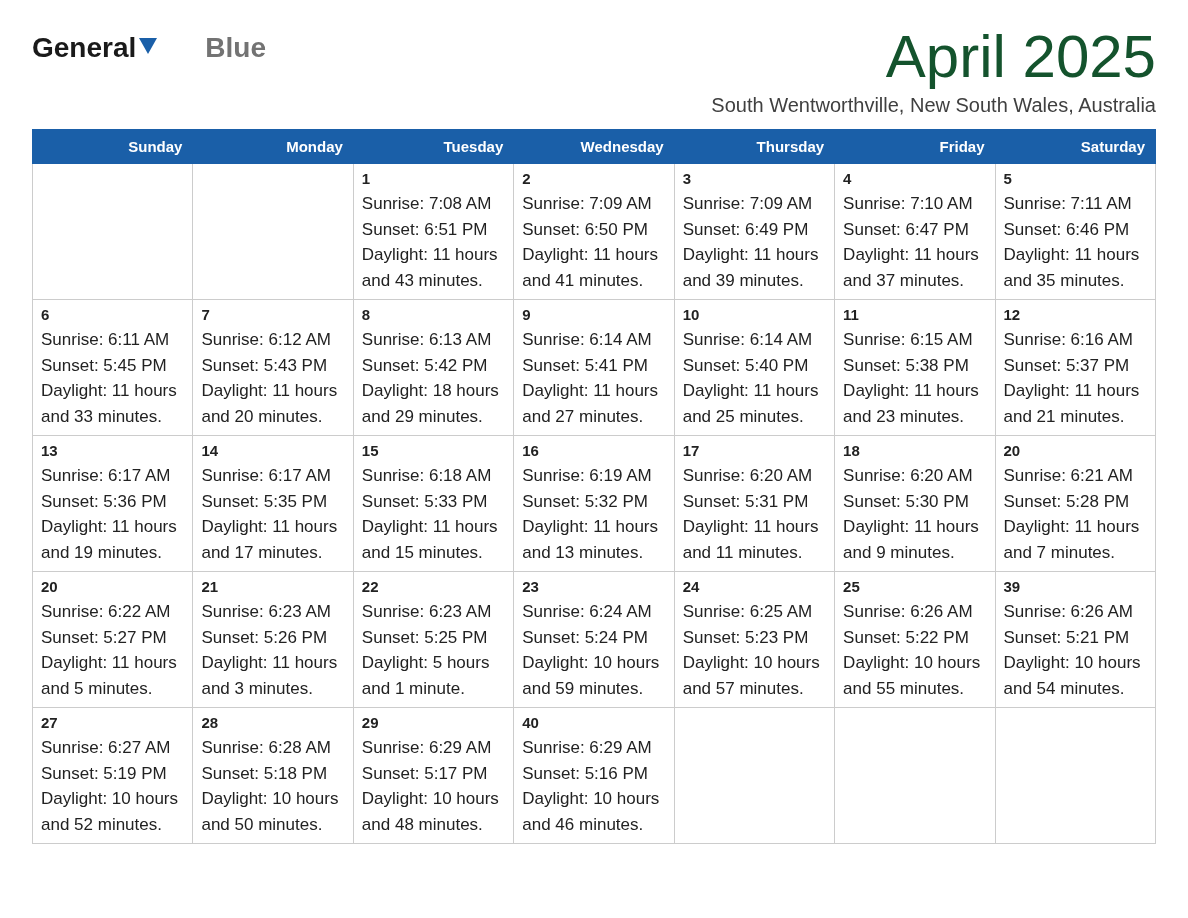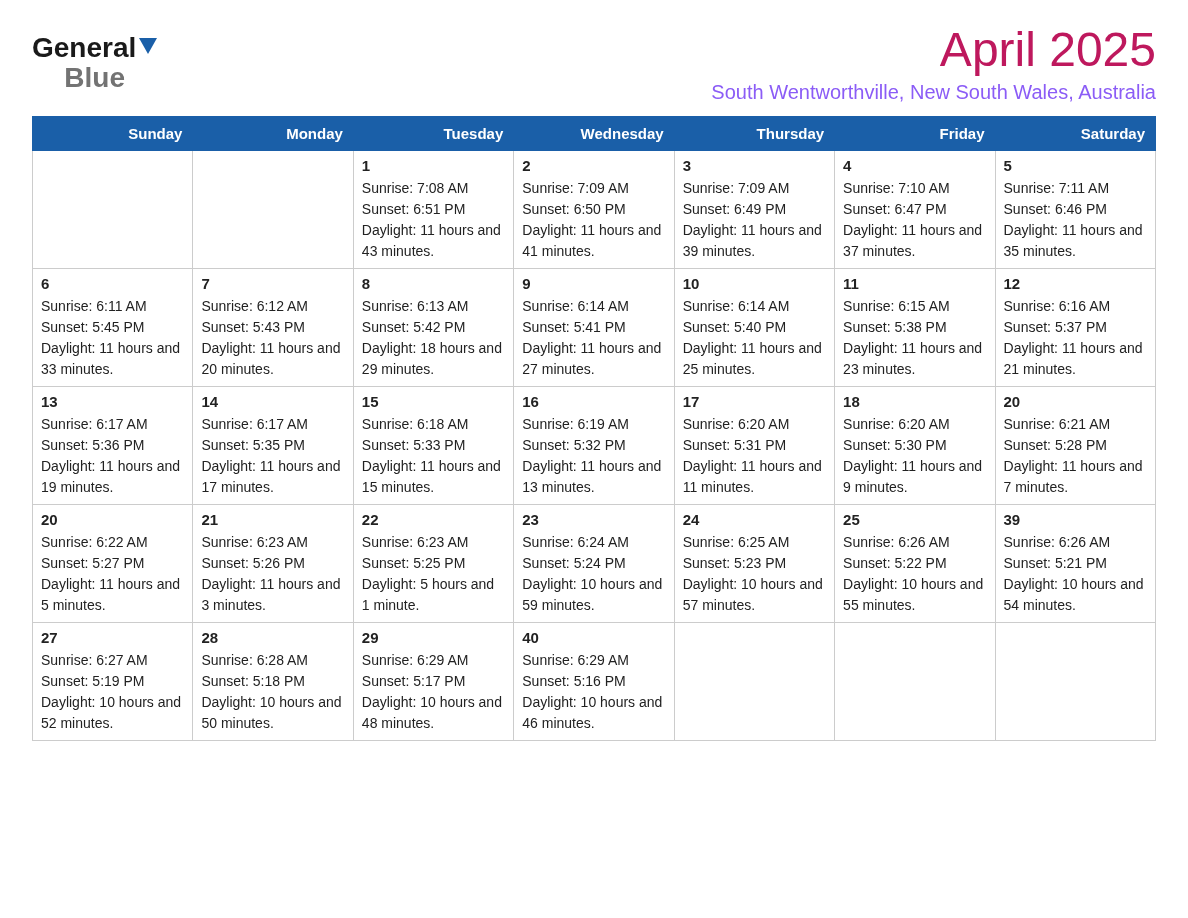--- a/index.html
+++ b/index.html
@@ -12,40 +12,41 @@
       min-height: 918px;
     }
     .header-row {
       display: flex;
       align-items: flex-start;
       justify-content: space-between;
       margin-bottom: 8px;
     }
     .logo {
       display: flex;
-      flex-direction: column;
-      align-items: center;
+      flex-direction: row;
+      align-items: flex-end;
       margin-top: 8px;
+      gap: 48px;
     }
     .logo-line1 {
       display: flex;
       align-items: center;
     }
     .title-block {
       text-align: right;
     }
     .month-title {
-      font-size: 48px;
+      font-size: 60px;
       font-weight: normal;
-      color: #be185d;
+      color: #14532d;
       line-height: 1.1;
     }
     .location-title {
       font-size: 20px;
-      color: #8b5cf6;
+      color: #404040;
       margin-top: 4px;
     }
     .calendar-table {
       width: 100%;
       border-collapse: collapse;
       margin-top: 12px;
     }
     .calendar-table th {
       background-color: #1a5fa8;
       color: #fff;
@@ -64,21 +65,21 @@
       font-size: 13px;
       color: #222;
     }
     .day-number {
       font-size: 15px;
       font-weight: bold;
       margin-bottom: 4px;
       display: block;
     }
     .day-info {
-      font-size: 14px;
+      font-size: 17px;
       line-height: 1.5;
       color: #222;
     }
     .empty-cell {
       background: #fff;
     }
     tr.week-row td {
       height: 110px;
     }
   </style>

